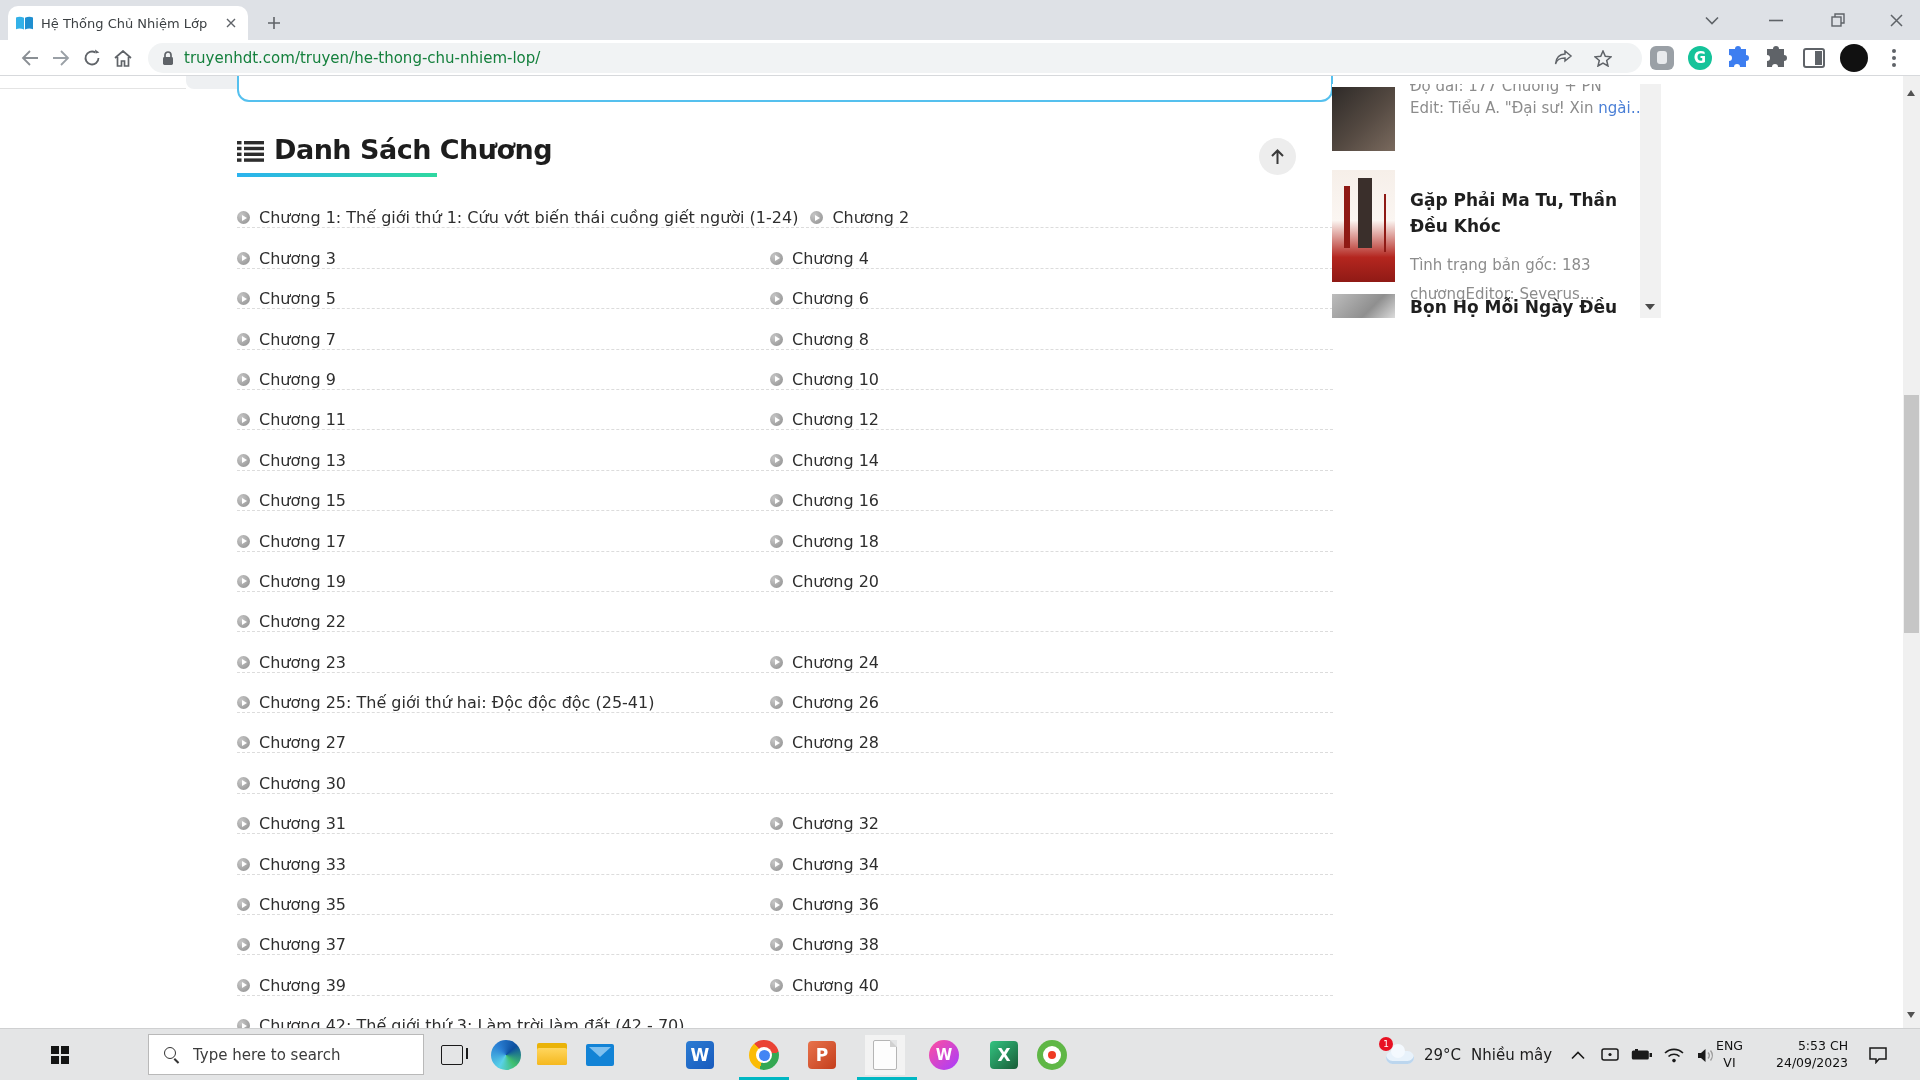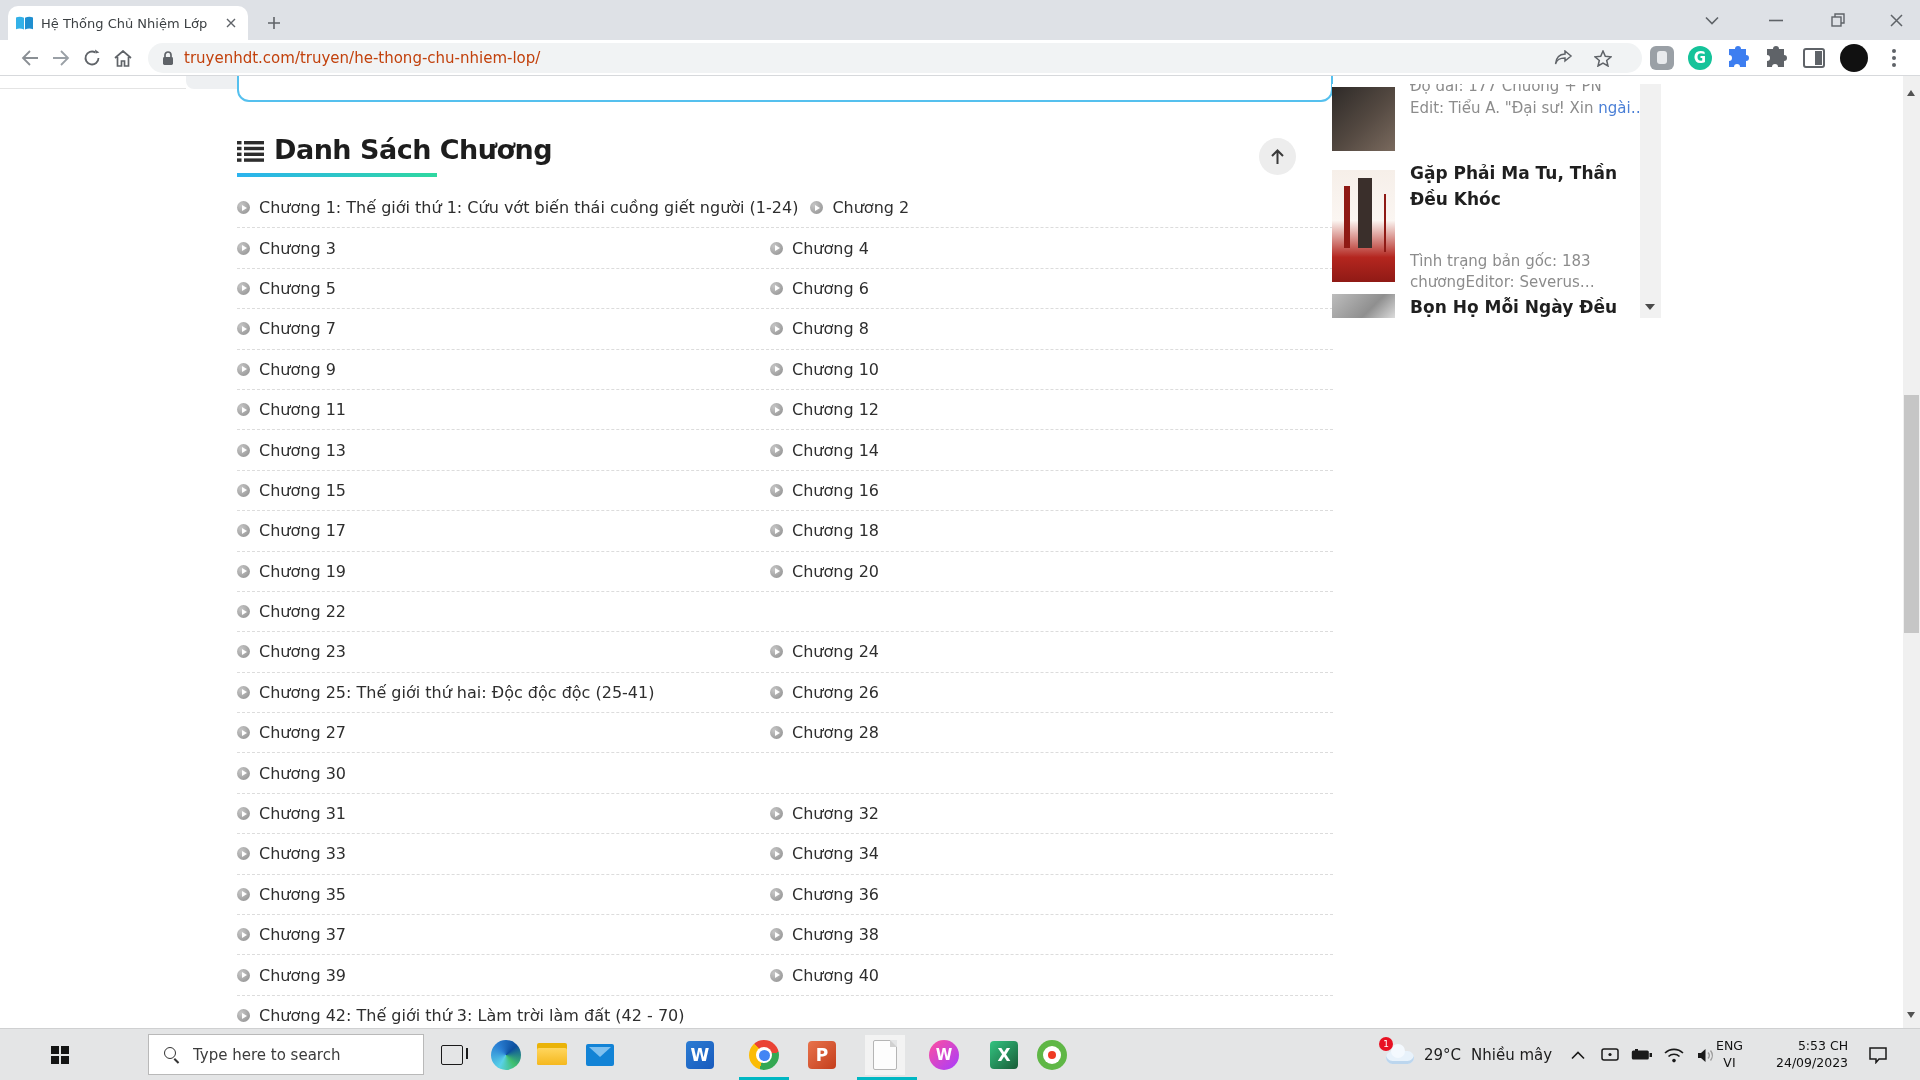--- a/index.html
+++ b/index.html
@@ -15,21 +15,21 @@
   .newtab{position:absolute;left:260px;top:9px;width:28px;height:28px;border-radius:50%;
     display:flex;align-items:center;justify-content:center;}
   .winctl{position:absolute;top:4px;width:40px;height:32px;display:flex;align-items:center;justify-content:center;}
 
   
   .toolbar{position:absolute;left:0;top:40px;width:1920px;height:36px;background:#fff;border-bottom:1px solid #d7d9dc;box-sizing:border-box;}
   .navbtn{position:absolute;top:3px;width:30px;height:30px;display:flex;align-items:center;justify-content:center;border-radius:50%;}
   .omnibox{position:absolute;left:148px;top:3px;width:1494px;height:30px;background:#f1f3f4;border-radius:15px;
     display:flex;align-items:center;}
   .lockwrap{margin-left:14px;display:flex;align-items:center;}
-  .url{font-size:15px;color:#c2410c;margin-left:10px;white-space:nowrap;}
+  .url{font-size:15px;color:#15803d;margin-left:10px;white-space:nowrap;}
   .boxbtn{position:absolute;top:3px;width:30px;height:30px;display:flex;align-items:center;justify-content:center;}
   .extbtn{position:absolute;top:3px;width:32px;height:30px;display:flex;align-items:center;justify-content:center;}
   .grammarly{width:24px;height:24px;border-radius:50%;background:#15c39a;color:#fff;font-size:15px;font-weight:bold;
     display:flex;align-items:center;justify-content:center;}
   .gray-ext{width:24px;height:24px;border-radius:6px;background:#9aa0a6;position:relative;}
   .gray-ext::after{content:"";position:absolute;left:7px;top:5px;width:10px;height:13px;background:#e8eaed;border-radius:3px;}
   .avatar{width:28px;height:28px;border-radius:50%;background:#111;}
 
   
   .page{position:absolute;left:0;top:76px;width:1903px;height:952px;background:#fff;overflow:hidden;}
@@ -38,42 +38,42 @@
   .blue-box{position:absolute;left:237px;top:-46px;width:1092px;height:68px;background:#fff;
     border:2px solid #55c0ee;border-radius:12px;}
   .heading-row{position:absolute;left:237px;top:58px;display:flex;align-items:center;}
   .heading-title{font-size:27px;font-weight:bold;color:#1d1d1d;margin-left:10px;letter-spacing:-0.5px;}
   .heading-underline{position:absolute;left:237px;top:97px;width:200px;height:4px;
     background:linear-gradient(90deg,#2bb3ef,#2fd8a0);}
   .scrolltop{position:absolute;left:1259px;top:62px;width:37px;height:37px;border-radius:50%;background:#ededed;
     display:flex;align-items:center;justify-content:center;}
 
   .chapter-list{position:absolute;left:237px;top:112px;width:1096px;}
-  .ch-row{display:flex;align-items:center;height:40.4px;border-bottom:1px dashed #dcdcdc;box-sizing:border-box;}
+  .ch-row{display:flex;align-items:flex-end;height:40.4px;border-bottom:1px dashed #dcdcdc;box-sizing:border-box;}
   .ch-cell{display:flex;align-items:center;text-decoration:none;color:#2e2e2e;}
   .ch-cell.left{min-width:533px;box-sizing:border-box;padding-right:12px;}
   .ch-text{font-size:16px;color:#2e2e2e;white-space:nowrap;}
   .bullet{position:relative;width:13px;height:13px;border-radius:50%;flex:0 0 13px;margin-right:9px;
     background:radial-gradient(circle at 32% 32%,#c6c6c6,#8d8d8d);}
   .bullet::after{content:"";position:absolute;left:5px;top:3.5px;border-left:5px solid #fff;
     border-top:3px solid transparent;border-bottom:3px solid transparent;}
 
   
   .widget{position:absolute;left:1332px;top:8px;width:332px;height:234px;background:#fff;overflow:hidden;}
   .thumb{position:absolute;left:0;width:63px;}
   .t-dark{top:3px;height:64px;background:linear-gradient(135deg,#2e2a28 0%,#554a42 55%,#7a6a5e 100%);}
   .t-red{top:86px;height:112px;background:
     linear-gradient(180deg,#f6efe9 0%,#fbf6f2 45%,#b4261f 78%,#8f1a15 100%);position:absolute;}
   .t-red::after{content:"";position:absolute;left:26px;top:8px;width:14px;height:70px;background:#3a2f2b;
     box-shadow:-18px 4px 0 -4px #8f1a15, 20px 10px 0 -6px #8f1a15;}
   .t-gray{top:210px;height:26px;background:linear-gradient(135deg,#bdbdbd,#8f8f8f 60%,#e0e0e0);}
   .w-text{position:absolute;left:78px;}
   .w-gray{font-size:15px;color:#8c8c8c;white-space:nowrap;overflow:hidden;width:235px;}
   .w-title{font-size:17px;font-weight:600;color:#1f1f1f;line-height:26px;width:236px;}
-  .w-desc{font-size:15px;color:#8c8c8c;line-height:21px;width:228px;}
+  .w-desc{font-size:15px;color:#8c8c8c;line-height:29px;width:228px;}
   .blue-tail{color:#4a7fd6;}
   .w-scroll{position:absolute;left:308px;top:0;width:21px;height:234px;background:#f1f1f1;}
   .w-down{position:absolute;left:5px;bottom:8px;width:0;height:0;
     border-left:5.5px solid transparent;border-right:5.5px solid transparent;border-top:6px solid #4a4a4a;}
 
   
   .scrollbar{position:absolute;left:1903px;top:76px;width:17px;height:952px;background:#f0f0f0;}
   .sb-thumb{position:absolute;left:1px;top:319px;width:15px;height:238px;background:#c6c6c6;}
   .sb-up{position:absolute;left:4px;top:14px;width:0;height:0;
     border-left:4.5px solid transparent;border-right:4.5px solid transparent;border-bottom:6px solid #525252;}
@@ -495,21 +495,21 @@
       </div>
 
     <div class="widget">
       <div class="thumb t-dark"></div>
       <div class="w-text w-gray" style="top:-7px;">Độ dài: 177 Chương + PN</div>
       <div class="w-text w-gray" style="top:15px;">
         <span>Edit: Tiểu A. "Đại sư! Xin </span><span class="blue-tail">ngài…</span>
       </div>
 
       <div class="thumb t-red"></div>
-      <div class="w-text w-title" style="top:76px;">Gặp Phải Ma Tu, Thần Đều Khóc</div>
+      <div class="w-text w-title" style="top:103px;">Gặp Phải Ma Tu, Thần Đều Khóc</div>
       <div class="w-text w-desc" style="top:167px;">Tình trạng bản gốc: 183 chươngEditor: Severus…</div>
 
       <div class="thumb t-gray"></div>
       <div class="w-text w-title" style="top:210px;">Bọn Họ Mỗi Ngày Đều Mơ</div>
 
       <div class="w-scroll">
         <span class="w-down"></span>
       </div>
     </div>
   </div>

